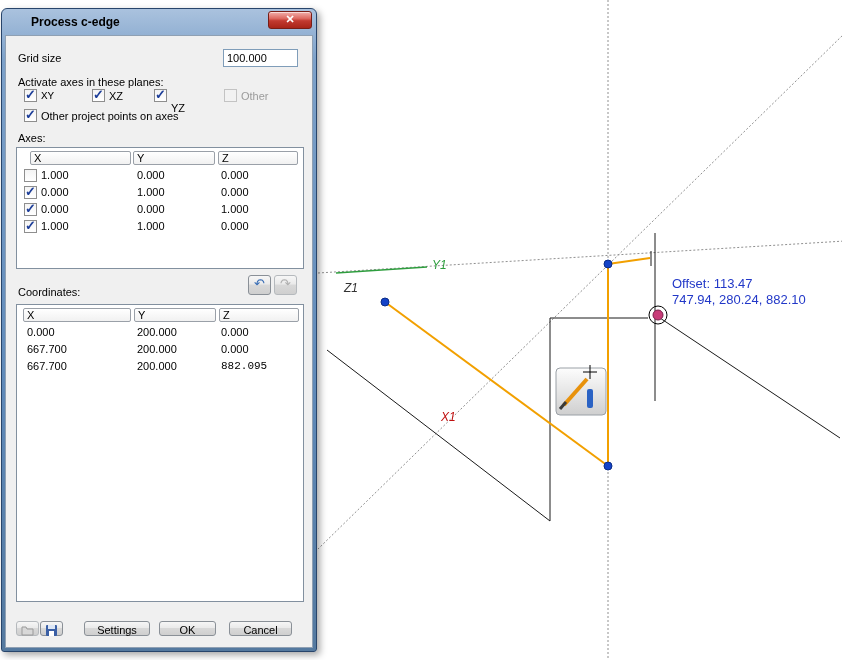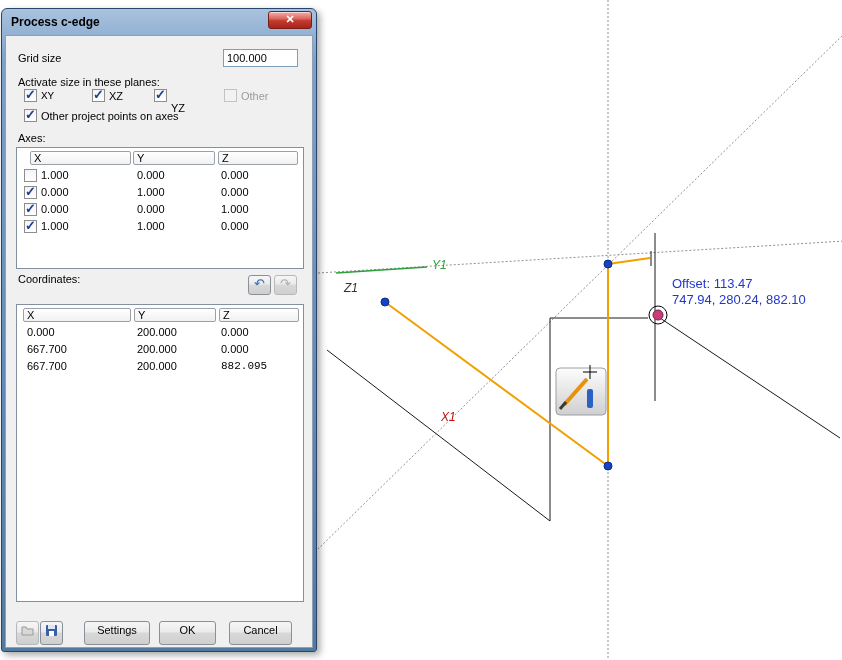--- a/index.html
+++ b/index.html
@@ -13,21 +13,21 @@
   
   .dialog{
     position:absolute;left:1px;top:8px;width:316px;height:644px;
     box-sizing:border-box;z-index:10;
     border:1px solid #28456b;border-radius:6px 6px 3px 3px;
     background:linear-gradient(#aac2de, #7da1c9 8%, #5f89b8 60%, #54799f);
     padding:0 3px 3px 3px;
     box-shadow:3px 3px 7px rgba(0,0,0,.35);
   }
   .titlebar{height:26px;position:relative;display:flex;align-items:center;}
-  .title{font-size:12px;font-weight:bold;color:#000;padding-left:6px;}
+  .title{font-size:12px;font-weight:bold;color:#000;padding-left:6px;margin-left:20px;}
   .closebtn{
     position:absolute;right:1px;top:2px;width:44px;height:18px;box-sizing:border-box;
     background:linear-gradient(#f2b0ac, #de6a62 40%, #c23a30 55%, #a82418);
     border:1px solid #771d16;border-radius:3px;
     color:#fff;font-size:11px;font-weight:bold;text-align:center;line-height:15px;
     box-shadow:inset 0 1px 0 rgba(255,255,255,.55);cursor:default;
   }
   .client{
     position:relative;background:#f0f0f0;height:613px;
     border:1px solid #8fa0b3;box-sizing:border-box;
@@ -50,21 +50,21 @@
   .cb.disabled{background:#f2f2f2;border-color:#c3c3c3;}
   .tbl{position:absolute;background:#fff;border:1px solid #82909f;box-sizing:border-box;}
   .th{
     position:absolute;height:14px;box-sizing:border-box;line-height:12px;
     font-size:11px;padding-left:3px;
     background:linear-gradient(#ffffff,#f1f1f1);
     border:1px solid #9aa0a8;border-radius:2px;
   }
   .cell{position:absolute;font-size:11px;height:17px;line-height:17px;white-space:nowrap;}
   .btn{
-    position:absolute;height:24px;box-sizing:border-box;
+    position:absolute;height:15px;box-sizing:border-box;
     font-size:11px;font-family:"Liberation Sans",sans-serif;
     background:linear-gradient(#f6f6f6,#eaeaea 45%,#d8d8d8 50%,#cfcfcf);
     border:1px solid #8a9097;border-radius:3px;
     text-align:center;line-height:16px;color:#000;cursor:default;
   }
   .btn.small{width:23px;padding:0;line-height:15px;}
   .btn.disabled{color:#a8a8a8;border-color:#b5b9bd;}
   .glyph-undo{color:#3a6eb5;font-size:13px;}
   .glyph-redo{color:#b0b0b0;font-size:13px;}
 </style>
@@ -124,21 +124,21 @@
     <span class="title">Process c-edge</span>
     <div class="closebtn">
       <span>✕</span>
     </div>
   </div>
   <div class="client">
 
     <span class="lbl" style="left:12px;top:16px;">Grid size</span>
     <input class="txtinput" type="text" value="100.000" style="">
 
-    <span class="lbl" style="left:12px;top:40px;">Activate size in these planes:</span>
+    <span class="lbl" style="left:12px;top:40px;">Activate axes in these planes:</span>
 
     <span class="cb checked" style="left:18px;top:53px;"></span>
     <span class="lbl" style="left:35px;top:54px;font-family:Liberation Mono, monospace;">XY</span>
 
     <span class="cb checked" style="left:86px;top:53px;"></span>
     <span class="lbl" style="left:103px;top:54px;">XZ</span>
 
     <span class="cb checked" style="left:148px;top:53px;"></span>
     <span class="lbl" style="left:165px;top:54px;margin-top:12px;">YZ</span>
 
@@ -168,21 +168,21 @@
       <span class="cell" style="left:24px;top:53px;">0.000</span>
       <span class="cell" style="left:120px;top:53px;">0.000</span>
       <span class="cell" style="left:204px;top:53px;">1.000</span>
 
       <span class="cb checked" style="left:7px;top:72px;"></span>
       <span class="cell" style="left:24px;top:70px;">1.000</span>
       <span class="cell" style="left:120px;top:70px;">1.000</span>
       <span class="cell" style="left:204px;top:70px;">0.000</span>
     </div>
 
-    <span class="lbl" style="left:12px;top:237px;text-align:center;">Coordinates:</span>
+    <span class="lbl" style="left:12px;top:250px;text-align:center;">Coordinates:</span>
     <div class="btn small" style="left:242px;top:239px;height:20px;">
       <span class="glyph-undo">↶</span>
     </div>
     <div class="btn small disabled" style="left:268px;top:239px;height:20px;">
       <span class="glyph-redo">↷</span>
     </div>
 
     <div class="tbl" style="left:10px;top:268px;width:288px;height:298px;">
       <div class="th" style="left:6px;top:3px;width:108px;">X</div>
       <div class="th" style="left:117px;top:3px;width:82px;">Y</div>

